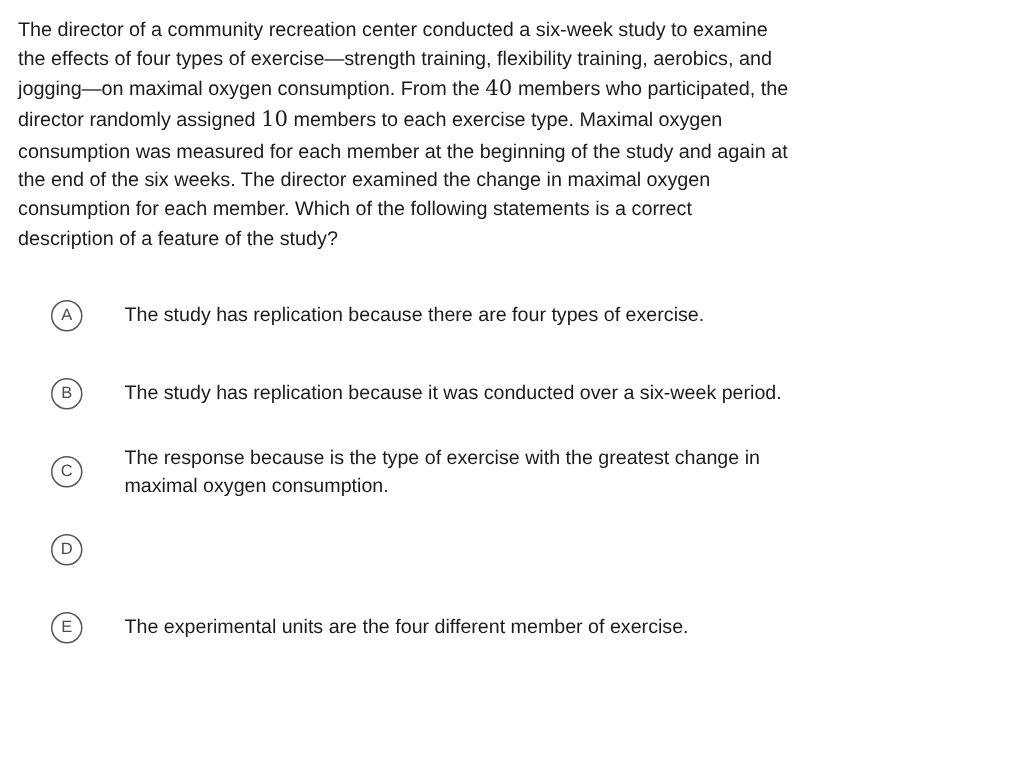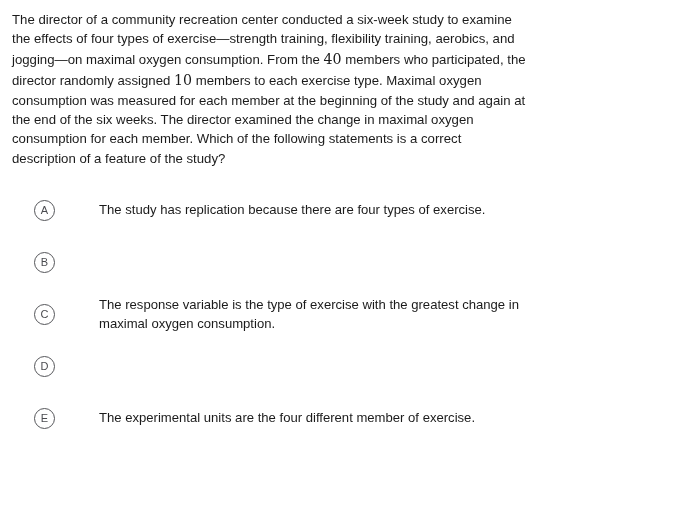--- a/index.html
+++ b/index.html
@@ -58,21 +58,21 @@
     justify-content: center;
     font-size: 11px;
     color: #4a4b4f;
     margin-left: 22px;
     margin-right: 0;
     background: #fff;
     font-family: "Liberation Sans", sans-serif;
     user-select: none;
   }
   .choice-text {
-    margin-left: 44px;
+    margin-left: 28px;
     font-size: 13.1px;
     line-height: 1.5;
     color: #1b1b1b;
     max-width: 520px;
   }
 </style>
 </head>
 <body>
 
 <div class="page">
@@ -84,27 +84,28 @@
     <div class="choice">
       <div class="choice-inner">
         <span class="bubble">A</span>
         <span class="choice-text">The study has replication because there are four types of exercise.</span>
       </div>
     </div>
 
     <div class="choice">
       <div class="choice-inner">
         <span class="bubble">B</span>
+        <span class="choice-text">The study has replication because it was conducted over a six-week period.</span>
       </div>
     </div>
 
     <div class="choice">
       <div class="choice-inner">
         <span class="bubble">C</span>
-        <span class="choice-text">The response variable is the type of exercise with the greatest change in maximal oxygen consumption.</span>
+        <span class="choice-text">The response because is the type of exercise with the greatest change in maximal oxygen consumption.</span>
       </div>
     </div>
 
     <div class="choice">
       <div class="choice-inner">
         <span class="bubble">D</span>
       </div>
     </div>
 
     <div class="choice">

